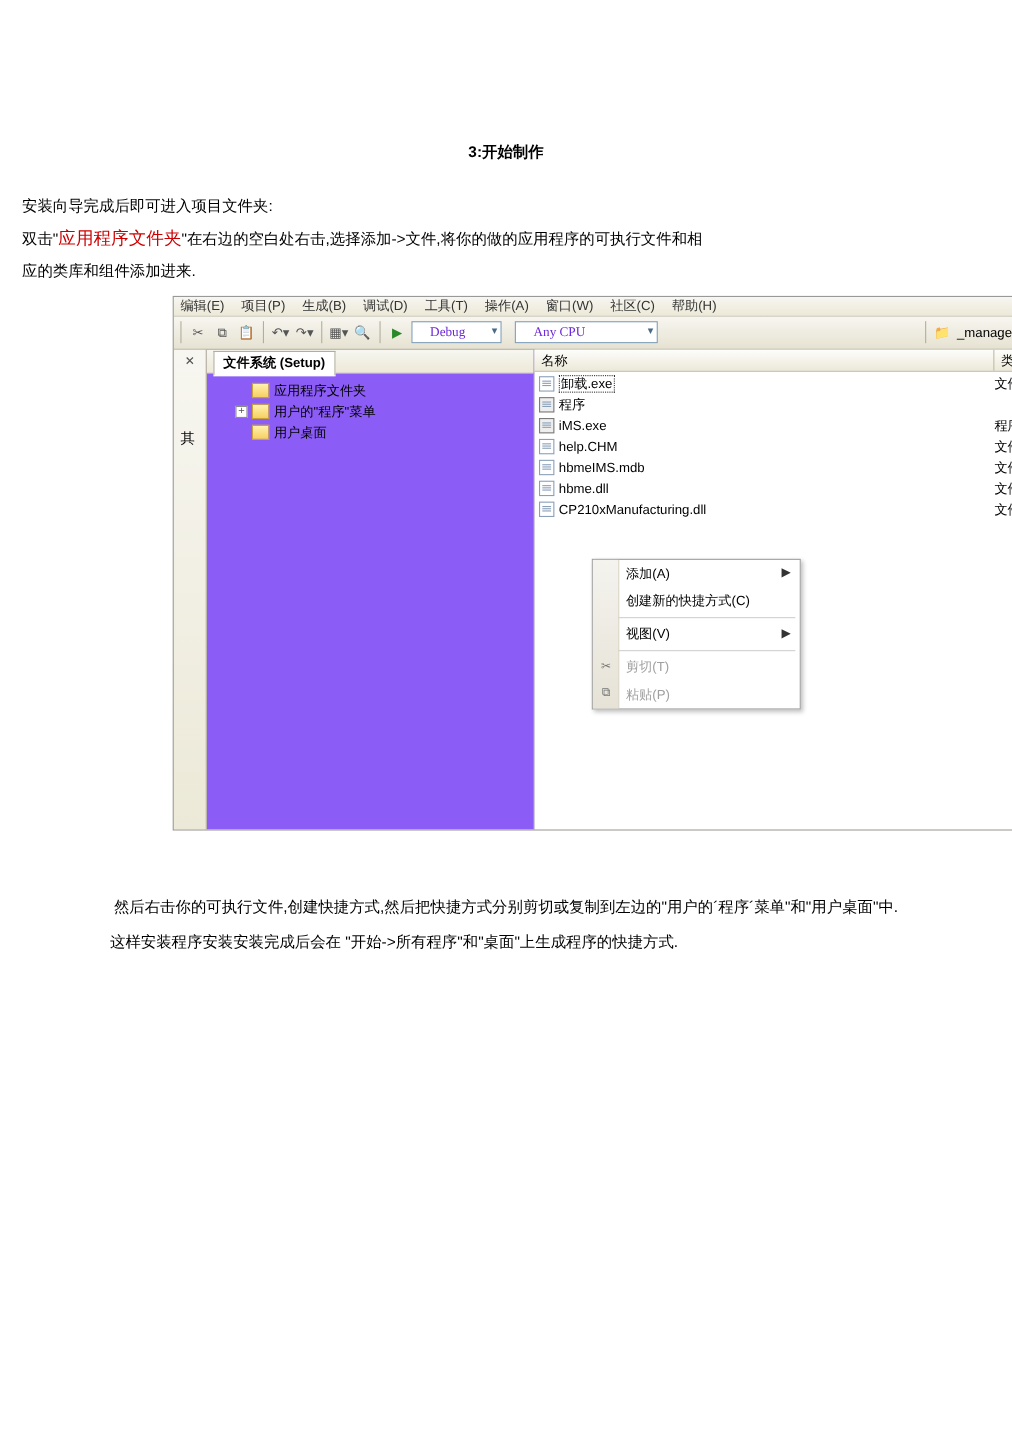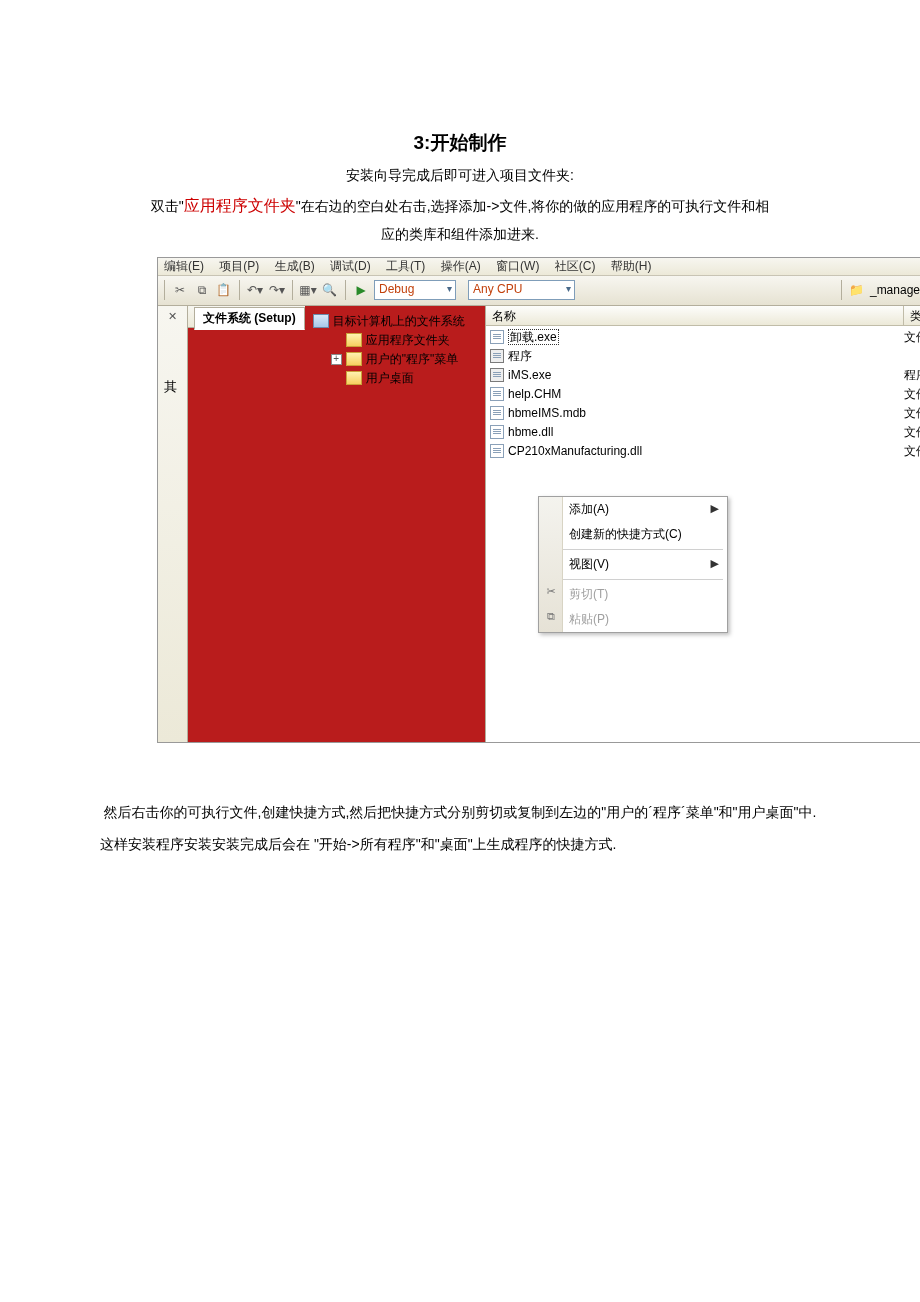--- a/index.html
+++ b/index.html
@@ -12,25 +12,25 @@
     color: #000;
   }
   .page {
     width: 920px;
     margin: 0 auto;
     padding: 130px 20px 60px;
   }
   .doc-title {
     text-align: center;
     font-weight: bold;
-    font-size: 19px;
-    margin-bottom: 8px;
+    font-size: 14px;
+    margin-bottom: 28px;
   }
   .doc-line {
-    text-align: center;
+    text-align: left;
     font-size: 14px;
     margin: 4px 0;
     line-height: 1.7;
   }
   .hl { color: #c00; font-size: 16px; }
   .screenshot {
     width: 782px;
     margin: 10px 0 0 137px;
     border: 1px solid #999;
     background: #f5f3eb;
@@ -70,24 +70,25 @@
   }
   .tb-sep {
     width: 1px; height: 20px;
     background: #b3ae9c;
     margin: 0 2px;
   }
   .tb-combo {
     height: 20px;
     border: 1px solid #7f9db9;
     background: #fff;
-    padding: 1px 16px 1px 4px;
-    position: relative;
-    font-size: 12px;
-    color: #c2410c;
+    padding: 1px 16px 1px 16px;
+    position: relative;
+    font-size: 12px;
+    color: #6d28d9;
+    font-family: Liberation Serif, serif;
   }
   .tb-combo::after {
     content: "▾";
     position: absolute;
     right: 3px; top: 2px;
     font-size: 10px;
     color: #4a6a8a;
   }
   .tb-play { color: #2a8a2a; font-size: 12px; }
   .body-row {
@@ -110,24 +111,24 @@
   }
   .gutter-label {
     position: absolute;
     top: 72px;
     left: 6px;
     font-size: 13px;
     color: #000;
   }
   .tree-panel {
     flex: 1;
-    background: #b91c1c;
+    background: #8b5cf6;
     border-right: 1px solid #b3ae9c;
     display: flex;
-    flex-direction: row;
+    flex-direction: column;
     min-width: 0;
   }
   .tab-strip {
     height: 22px;
     background: linear-gradient(#f7f6f0,#ece9d8);
     border-bottom: 1px solid #b3ae9c;
     padding-left: 6px;
   }
   .tab {
     display: inline-block;
@@ -233,20 +234,21 @@
     left: 52px;
     top: 170px;
     width: 190px;
     background: #fff;
     border: 1px solid #a0a0a0;
     box-shadow: 2px 2px 4px rgba(0,0,0,.25);
     font-size: 12px;
   }
   .cm-row {
     display: flex;
+    align-items: center;
     padding: 4px 14px 4px 30px;
     position: relative;
   }
   .cm-row.disabled { color: #a0a0a0; }
   .cm-sep {
     height: 0;
     border-top: 1px solid #d0d0d0;
     margin: 2px 4px;
   }
   .cm-arrow {
@@ -318,43 +320,39 @@
       <span class="tb-sep"></span>
       <span class="tb-icon">↶▾</span>
       <span class="tb-icon">↷▾</span>
       <span class="tb-sep"></span>
       <span class="tb-icon">▦▾</span>
       <span class="tb-icon">🔍</span>
       <span class="tb-sep"></span>
       <span class="tb-icon tb-play">▶</span>
       <span class="tb-combo" style="width:82px">Debug</span>
       <span style="width:4px"></span>
-      <span class="tb-combo" style="width:107px">Any CPU</span>
+      <span class="tb-combo" style="width:130px">Any CPU</span>
       <span style="flex:1"></span>
       <span class="tb-sep"></span>
       <span class="tb-icon" style="color:#d78a2c">📁</span>
       <span style="font-size:12px;padding-right:10px">_manager</span>
     </div>
 
     <div class="body-row">
 
       <div class="left-gutter">
         <div class="gutter-x">✕</div>
         <div class="gutter-label">其</div>
       </div>
 
       <div class="tree-panel">
         <div class="tab-strip">
           <span class="tab">文件系统 (Setup)</span>
         </div>
         <div class="tree">
-          <div class="tree-row">
-            <span class="icon-computer"></span>
-            <span>目标计算机上的文件系统</span>
-          </div>
           <div class="tree-row" style="padding-left:18px">
             <span style="width:11px"></span>
             <span class="icon-folder"></span>
             <span>应用程序文件夹</span>
           </div>
           <div class="tree-row" style="padding-left:18px">
             <span class="tree-toggle">+</span>
             <span class="icon-folder"></span>
             <span>用户的"程序"菜单</span>
           </div>

